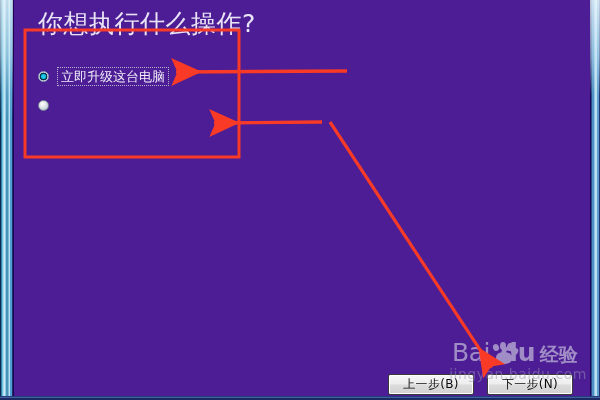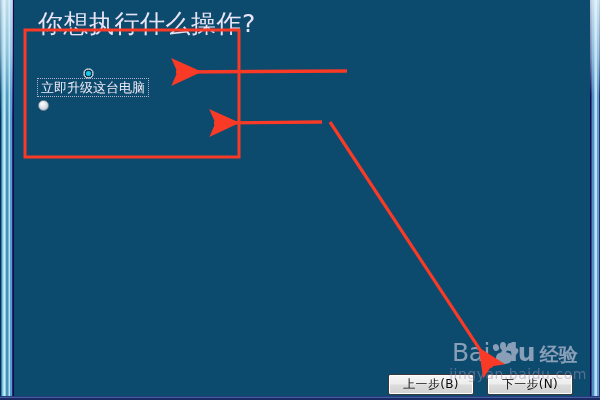--- a/index.html
+++ b/index.html
@@ -5,21 +5,21 @@
   html, body {
     margin: 0;
     padding: 0;
     background: #12003c;
   }
   #screen {
     position: relative;
     width: 600px;
     height: 400px;
     overflow: hidden;
-    background: #0c4a6e;
+    background: #4c1d95;
     font-family: "DejaVu Sans", "Liberation Sans", sans-serif;
     -webkit-font-smoothing: none;
   }
 
   
   #edge-left {
     position: absolute;
     left: 0; top: 0;
     width: 14px; height: 400px;
     background:
@@ -90,21 +90,21 @@
     letter-spacing: 0.5px;
     white-space: nowrap;
   }
 
   .radio-row {
     position: absolute;
     display: flex;
     align-items: center;
     white-space: nowrap;
   }
-  #radio-row-upgrade { left: 38px; top: 68px; flex-direction: column; }
+  #radio-row-upgrade { left: 38px; top: 68px; }
   #radio-row-media   { left: 38px; top: 100px; }
 
   .radio-mark {
     width: 11px; height: 11px;
     border-radius: 50%;
     flex: 0 0 auto;
     margin-right: 9px;
     box-sizing: border-box;
   }
   .radio-mark.checked {

